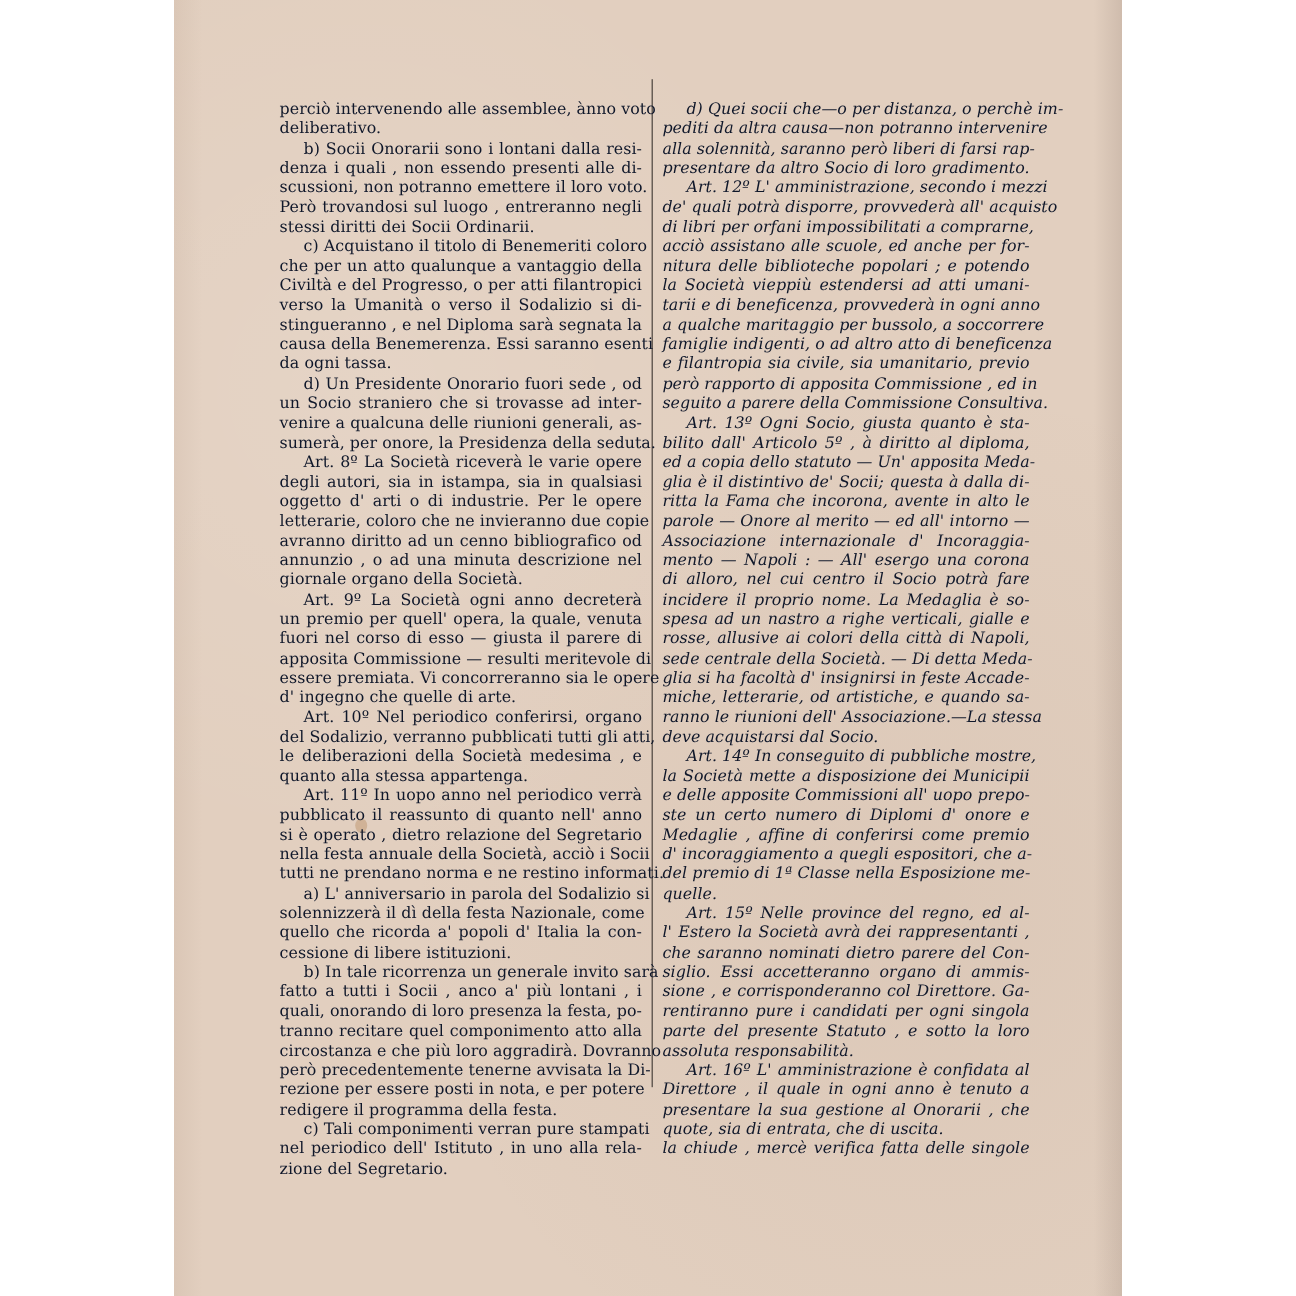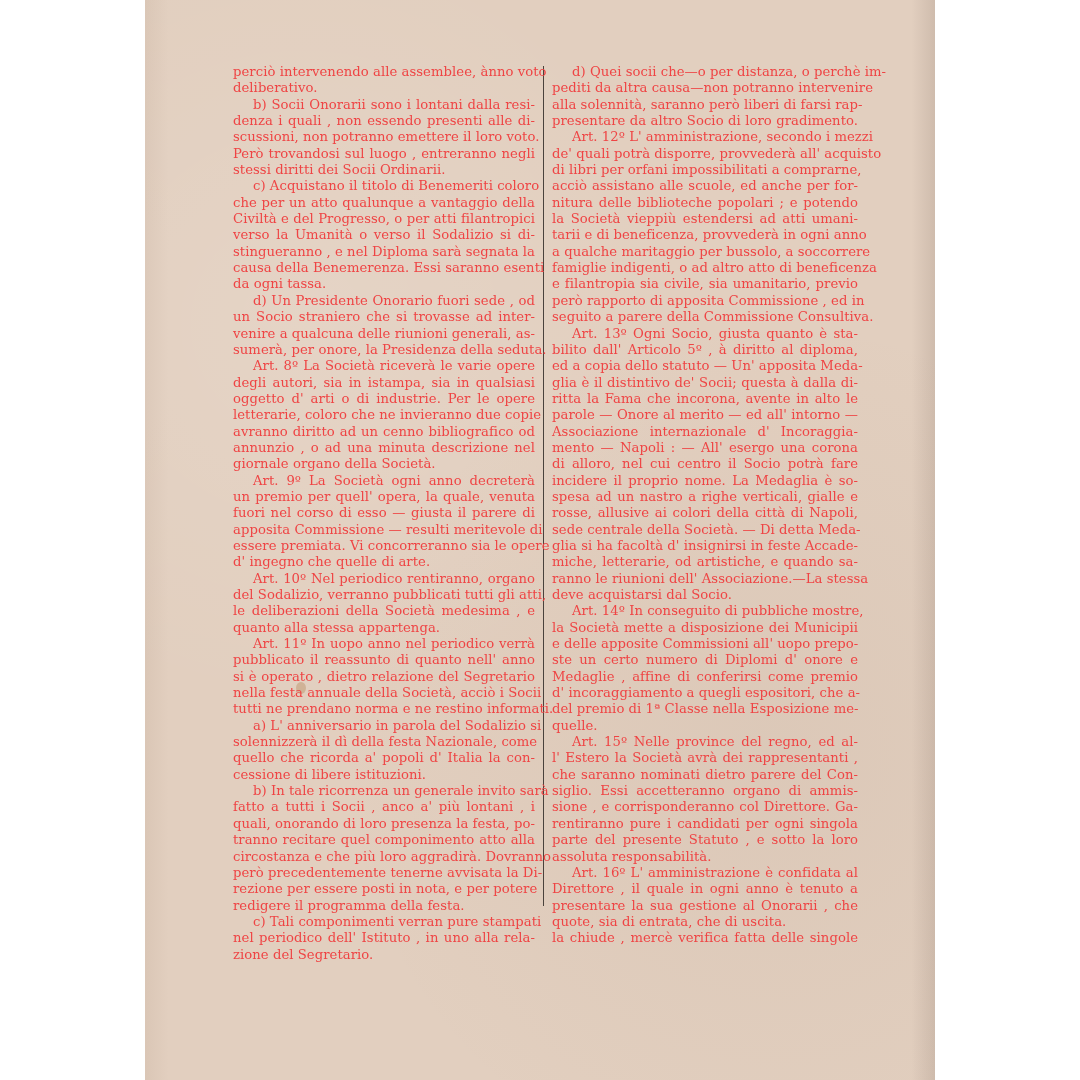--- a/index.html
+++ b/index.html
@@ -9,26 +9,26 @@
   }
   .page {
     position:absolute; left:145px; top:0; width:790px; height:1080px;
     background:#e2cfbf;
     background-image:
       radial-gradient(circle at 20% 30%, rgba(255,255,255,0.10), rgba(0,0,0,0) 40%),
       radial-gradient(circle at 80% 70%, rgba(120,90,70,0.06), rgba(0,0,0,0) 45%),
       linear-gradient(90deg, rgba(150,120,100,0.10), rgba(0,0,0,0) 3%, rgba(0,0,0,0) 97%, rgba(120,100,90,0.18));
   }
   .col {
-    position:absolute; top:64px;
-    font-size:13.2px; line-height:16.35px; color:#ef4444;
+    position:absolute; top:84px;
+    font-size:13.2px; line-height:16.35px; color:#0f172a;
     letter-spacing:0.05px;
   }
   .col-left { left:233px; width:302px; }
-  .col-right { left:552px; width:306px; }
+  .col-right { left:552px; width:306px;font-style:italic; }
   .divider {
     position:absolute; left:543px; top:66px; width:1px; height:840px; background:#4a423c;
   }
   .line { display:block; text-align:justify; text-align-last:justify; white-space:nowrap; }
   .line.last { text-align-last:left; }
   .line.ind { padding-left:20px; }
   .stain {
     position:absolute; width:10px; height:12px; border-radius:50%;
     background:rgba(190,150,110,0.5); left:296px; top:682px;
   }
@@ -65,21 +65,21 @@
     <span class="line">letterarie, coloro che ne invieranno due copie</span>
     <span class="line">avranno diritto ad un cenno bibliografico od</span>
     <span class="line">annunzio , o ad una minuta descrizione nel</span>
     <span class="line last">giornale organo della Società.</span>
     <span class="line ind">Art. 9º La Società ogni anno decreterà</span>
     <span class="line">un premio per quell' opera, la quale, venuta</span>
     <span class="line">fuori nel corso di esso — giusta il parere di</span>
     <span class="line">apposita Commissione — resulti meritevole di</span>
     <span class="line">essere premiata. Vi concorreranno sia le opere</span>
     <span class="line last">d' ingegno che quelle di arte.</span>
-    <span class="line ind">Art. 10º Nel periodico rentiranno, organo</span>
+    <span class="line ind">Art. 10º Nel periodico conferirsi, organo</span>
     <span class="line">del Sodalizio, verranno pubblicati tutti gli atti,</span>
     <span class="line">le deliberazioni della Società medesima , e</span>
     <span class="line last">quanto alla stessa appartenga.</span>
     <span class="line ind">Art. 11º In uopo anno nel periodico verrà</span>
     <span class="line">pubblicato il reassunto di quanto nell' anno</span>
     <span class="line">si è operato , dietro relazione del Segretario</span>
     <span class="line">nella festa annuale della Società, acciò i Socii</span>
     <span class="line">tutti ne prendano norma e ne restino informati.</span>
     <span class="line ind">a) L' anniversario in parola del Sodalizio si</span>
     <span class="line">solennizzerà il dì della festa Nazionale, come</span>

